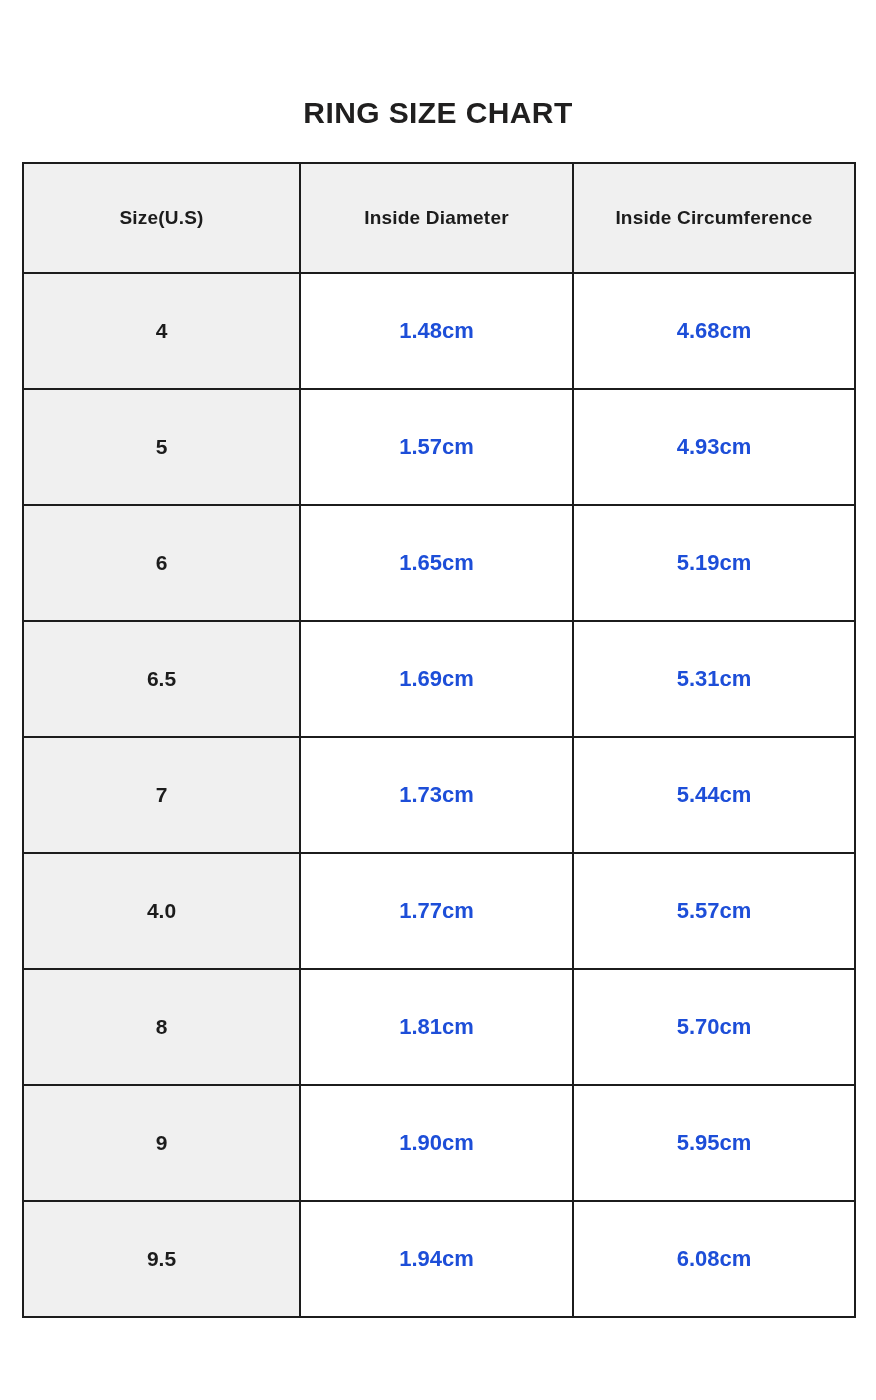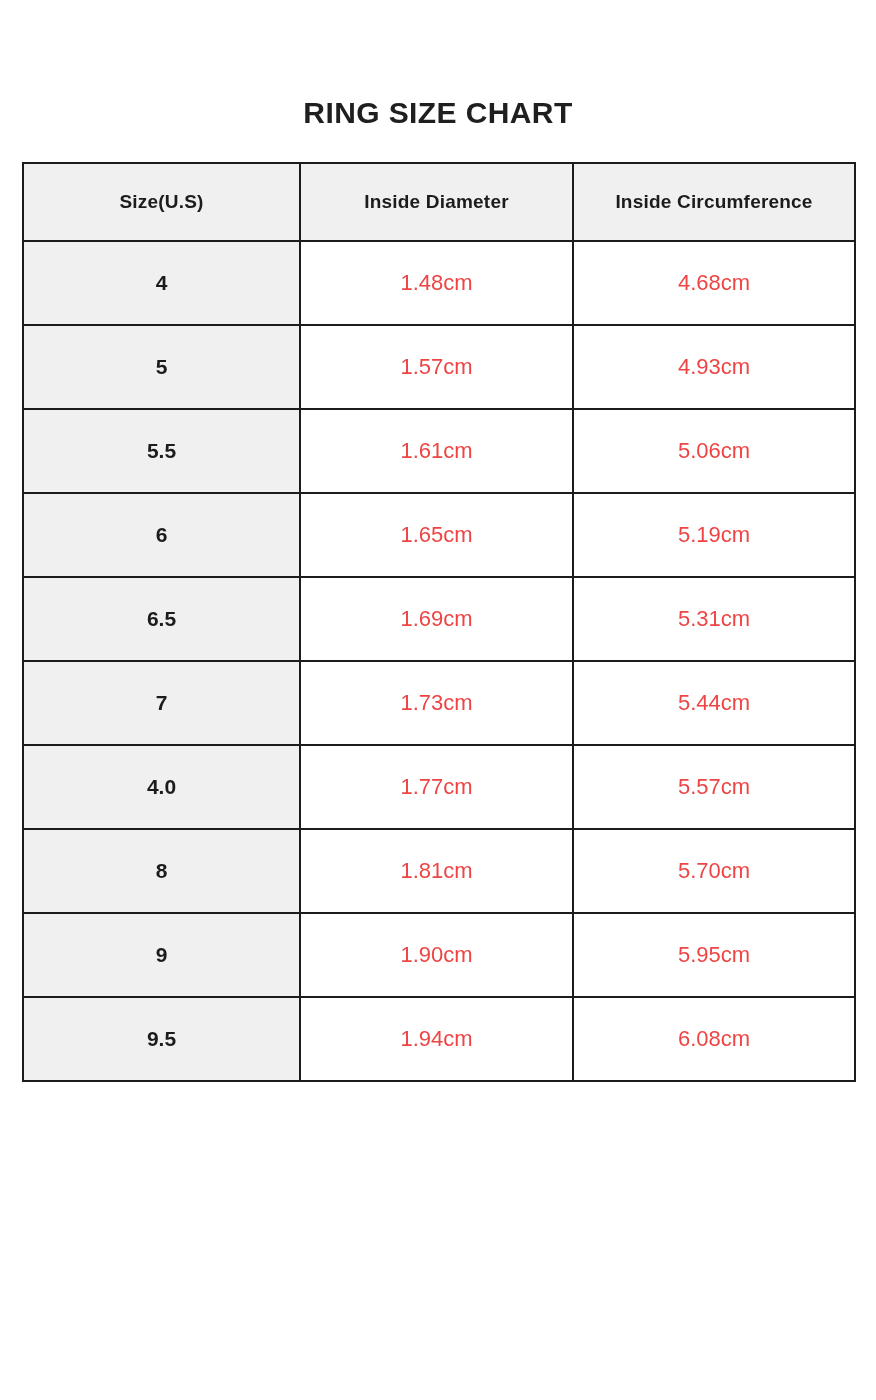--- a/index.html
+++ b/index.html
@@ -52,21 +52,21 @@
 
   table.size-table col.col-size { width: 277px; }
   table.size-table col.col-diameter { width: 273px; }
   table.size-table col.col-circumference { width: 282px; }
 
   table.size-table th,
   table.size-table td {
     border: 2px solid #1c1c1c;
     text-align: center;
     vertical-align: middle;
-    padding: 0;
+    padding: 16px;
   }
 
   thead th {
     height: 76px;
     background: #f0f0f0;
     font-size: 19px;
     font-weight: 700;
     color: #1c1c1c;
     letter-spacing: 0.2px;
   }
@@ -78,22 +78,22 @@
 
   tbody td.cell-size {
     background: #f0f0f0;
     font-size: 21px;
     font-weight: 700;
     color: #1c1c1c;
   }
 
   tbody td.cell-value {
     font-size: 22px;
-    font-weight: 400;
-    color: #ef4444;
+    font-weight: 700;
+    color: #1d4ed8;
   }
 </style>
 </head>
 <body>
 
 <div class="page">
 
   <div class="chart-title">RING SIZE CHART</div>
 
   <div class="size-table-wrap">
@@ -113,25 +113,20 @@
       <tbody id="table-body">
           <tr>
             <td class="cell-size">4</td>
             <td class="cell-value">1.48cm</td>
             <td class="cell-value">4.68cm</td>
           </tr>
           <tr>
             <td class="cell-size">5</td>
             <td class="cell-value">1.57cm</td>
             <td class="cell-value">4.93cm</td>
-          </tr>
-          <tr>
-            <td class="cell-size">5.5</td>
-            <td class="cell-value">1.61cm</td>
-            <td class="cell-value">5.06cm</td>
           </tr>
           <tr>
             <td class="cell-size">6</td>
             <td class="cell-value">1.65cm</td>
             <td class="cell-value">5.19cm</td>
           </tr>
           <tr>
             <td class="cell-size">6.5</td>
             <td class="cell-value">1.69cm</td>
             <td class="cell-value">5.31cm</td>

